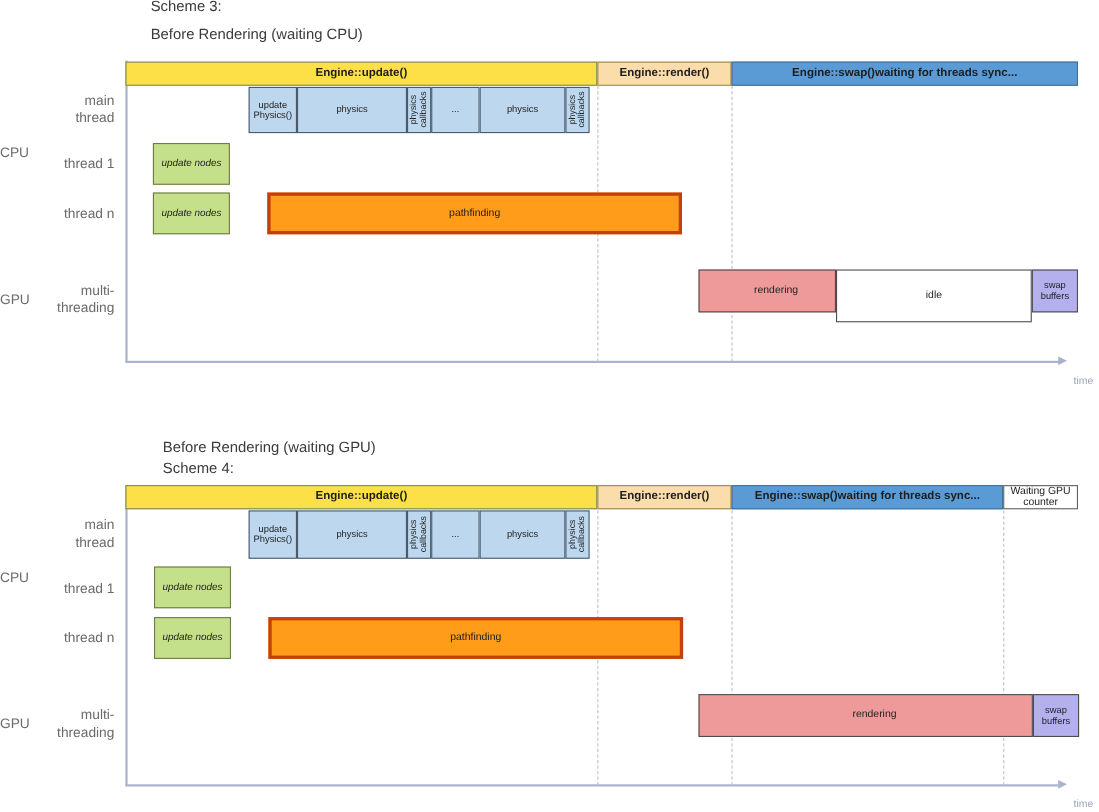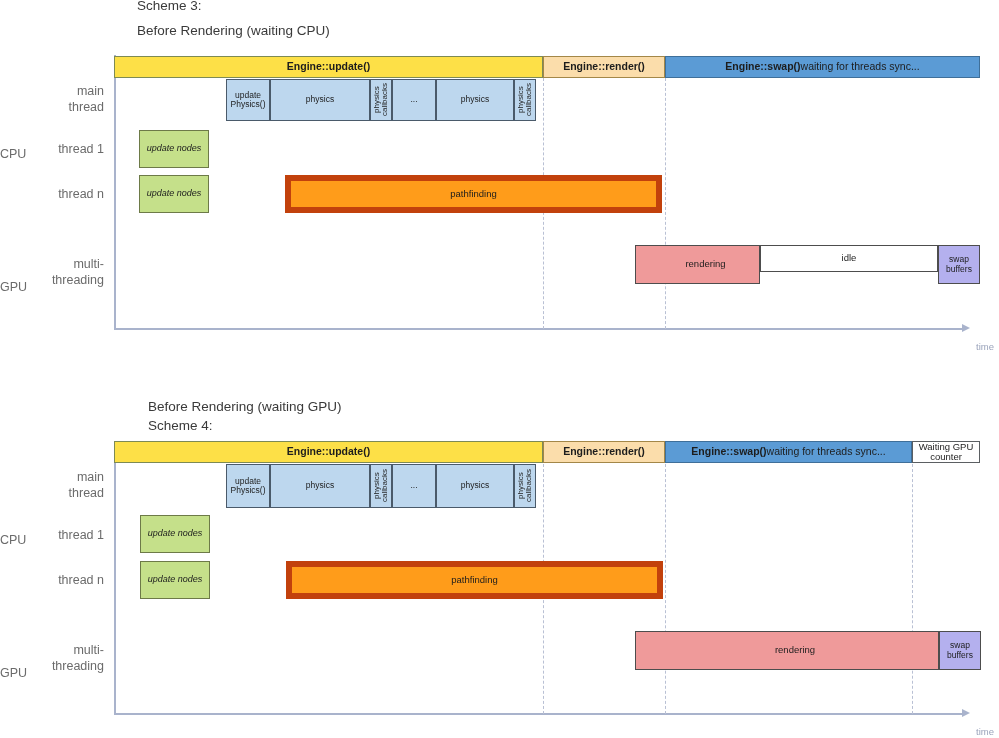--- a/index.html
+++ b/index.html
@@ -44,21 +44,20 @@
     color: #6b6b6b;
     text-align: right;
     line-height: 1.25;
     white-space: pre-line;
   }
   .group-label {
     font-size: 12.5px;
     color: #6b6b6b;
     text-align: center;
     white-space: nowrap;
-    margin-top: 15px;
   }
 
   
   .guide {
     width: 0;
     border-left: 1.6px dashed #b9c0d4;
   }
 
   
   .blk {
@@ -71,21 +70,21 @@
     line-height: 1.1;
   }
 
   
   .phase {
     font-size: 10.5px;
     color: #1d1d1d;
     font-weight: bold;
     border: 1px solid #6f7679;
   }
-  .phase .sub { font-weight: normal; }
+  .phase .sub { font-weight: bold; }
   .phase-update { background: #fde047; border-color: #7d8a54; }
   .phase-render { background: #fbddab; border-color: #a38748; }
   .phase-swap   { background: #5b9bd5; border-color: #3f6f99; }
   .phase-wait   { background: #ffffff; border-color: #5b5f62; font-weight: normal; font-size: 9.5px; }
 
   
   .mt {
     background: #bdd7ee;
     border: 1px solid #4a5a6a;
     font-size: 8.5px;
@@ -103,24 +102,23 @@
   
   .upd-nodes {
     background: #c5e08a;
     border: 1px solid #6d7a48;
     font-size: 9px;
     color: #1d1d1d;
     font-style: italic;
   }
   .pathfinding {
     background: #ff9c1a;
-    border: 6px solid #c2410c;
-    font-size: 9.5px;
-    color: #1d1d1d;
-    margin-left: 42px;
+    border: 3px solid #c2410c;
+    font-size: 9.5px;
+    color: #1d1d1d;
   }
 
   
   .rendering {
     background: #ef9a9a;
     border: 1px solid #4d4d4d;
     font-size: 9.5px;
     color: #1d1d1d;
     padding-left: 16px;
   }
@@ -185,21 +183,21 @@
   <div class="abs blk mt" style="left:436px; top:79px; width:78px; height:42px;">physics</div>
   <div class="abs blk mt vert" style="left:514px; top:79px; width:22px; height:42px;">physics
 callbacks</div>
 
   <div class="abs blk upd-nodes" style="left:139px; top:130px; width:70px; height:38px;">update nodes</div>
 
   <div class="abs blk upd-nodes" style="left:139px; top:175px; width:70px; height:38px;">update nodes</div>
   <div class="abs blk pathfinding" style="left:243px; top:175px; width:377px; height:38px;">pathfinding</div>
 
   <div class="abs blk rendering" style="left:635px; top:245px; width:125px; height:39px;">rendering</div>
-  <div class="abs blk idle" style="left:760px; top:245px; width:178px; height:27px;">idle</div>
+  <div class="abs blk idle" style="left:760px; top:245px; width:178px; height:48px;">idle</div>
   <div class="abs blk swapbuf" style="left:938px; top:245px; width:42px; height:39px;">swap
 buffers</div>
 
   <div class="abs scheme-title" style="left:148px; top:372px;margin-top:46px;">Scheme 4:</div>
   <div class="abs scheme-title" style="left:148px; top:399px;">Before Rendering (waiting GPU)</div>
 
   <div class="abs axis-v" style="left:114px; top:441px; height:273px;"></div>
   <div class="abs axis-h" style="left:114px; top:713px; width:849px;"></div>
   <div class="abs axis-arrow" style="left:962px; top:709px;"></div>
   <div class="abs axis-label" style="left:976px; top:726px;">time</div>

